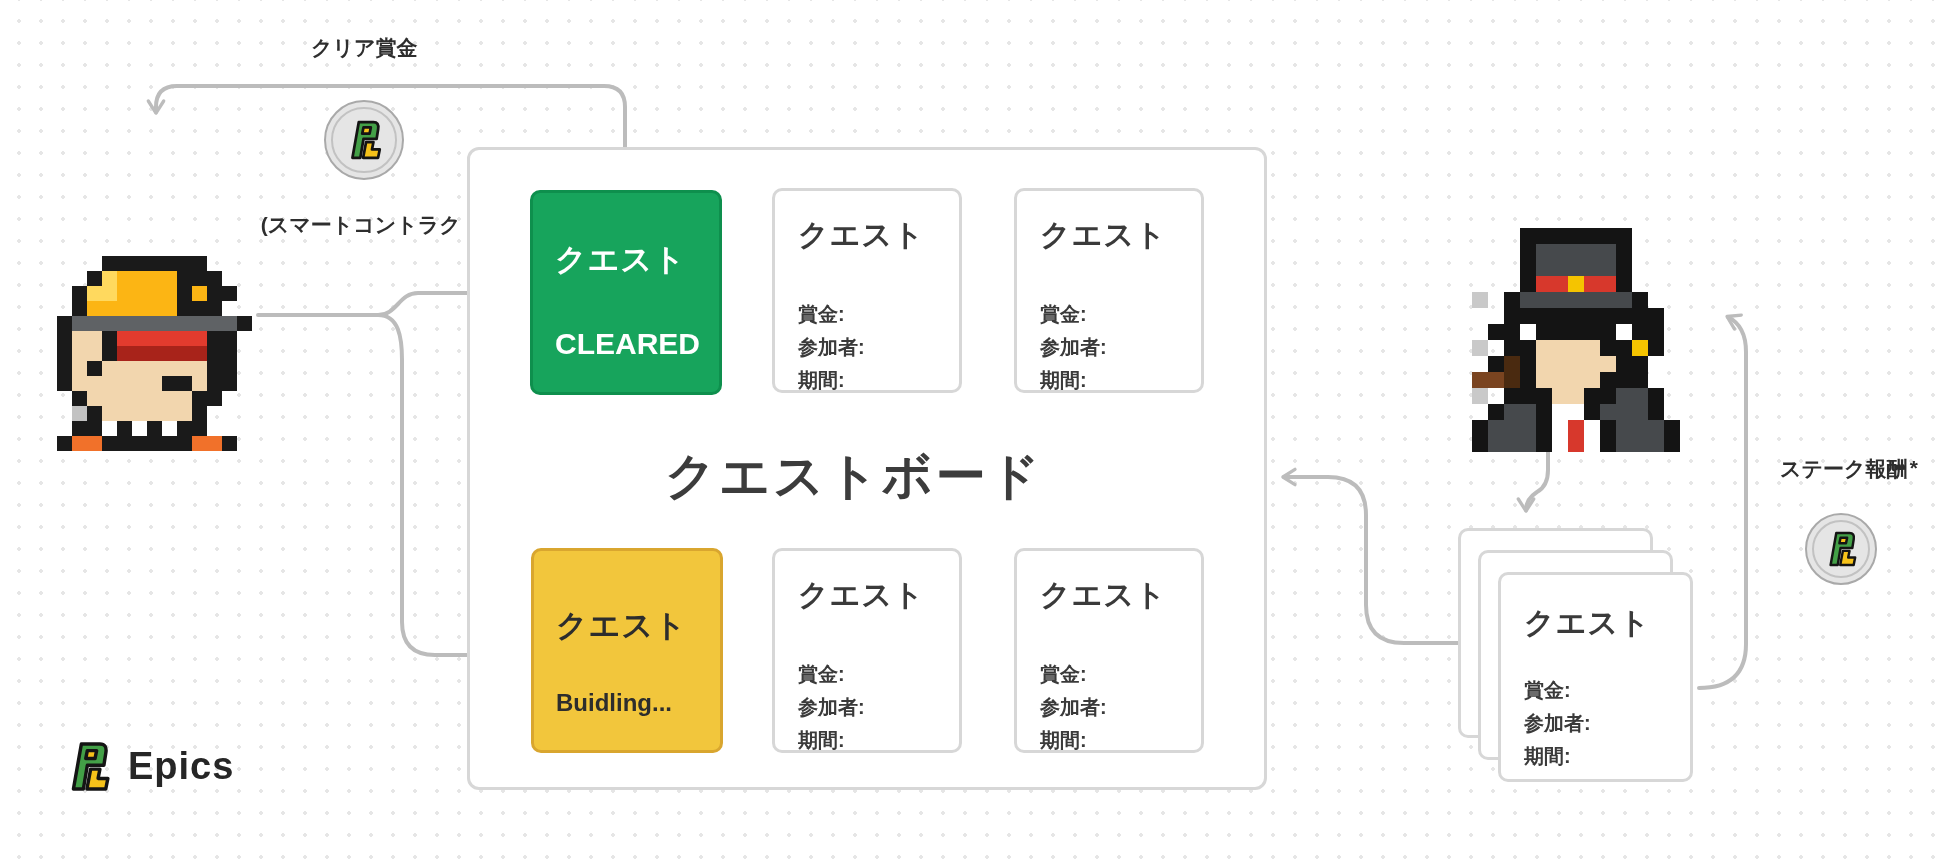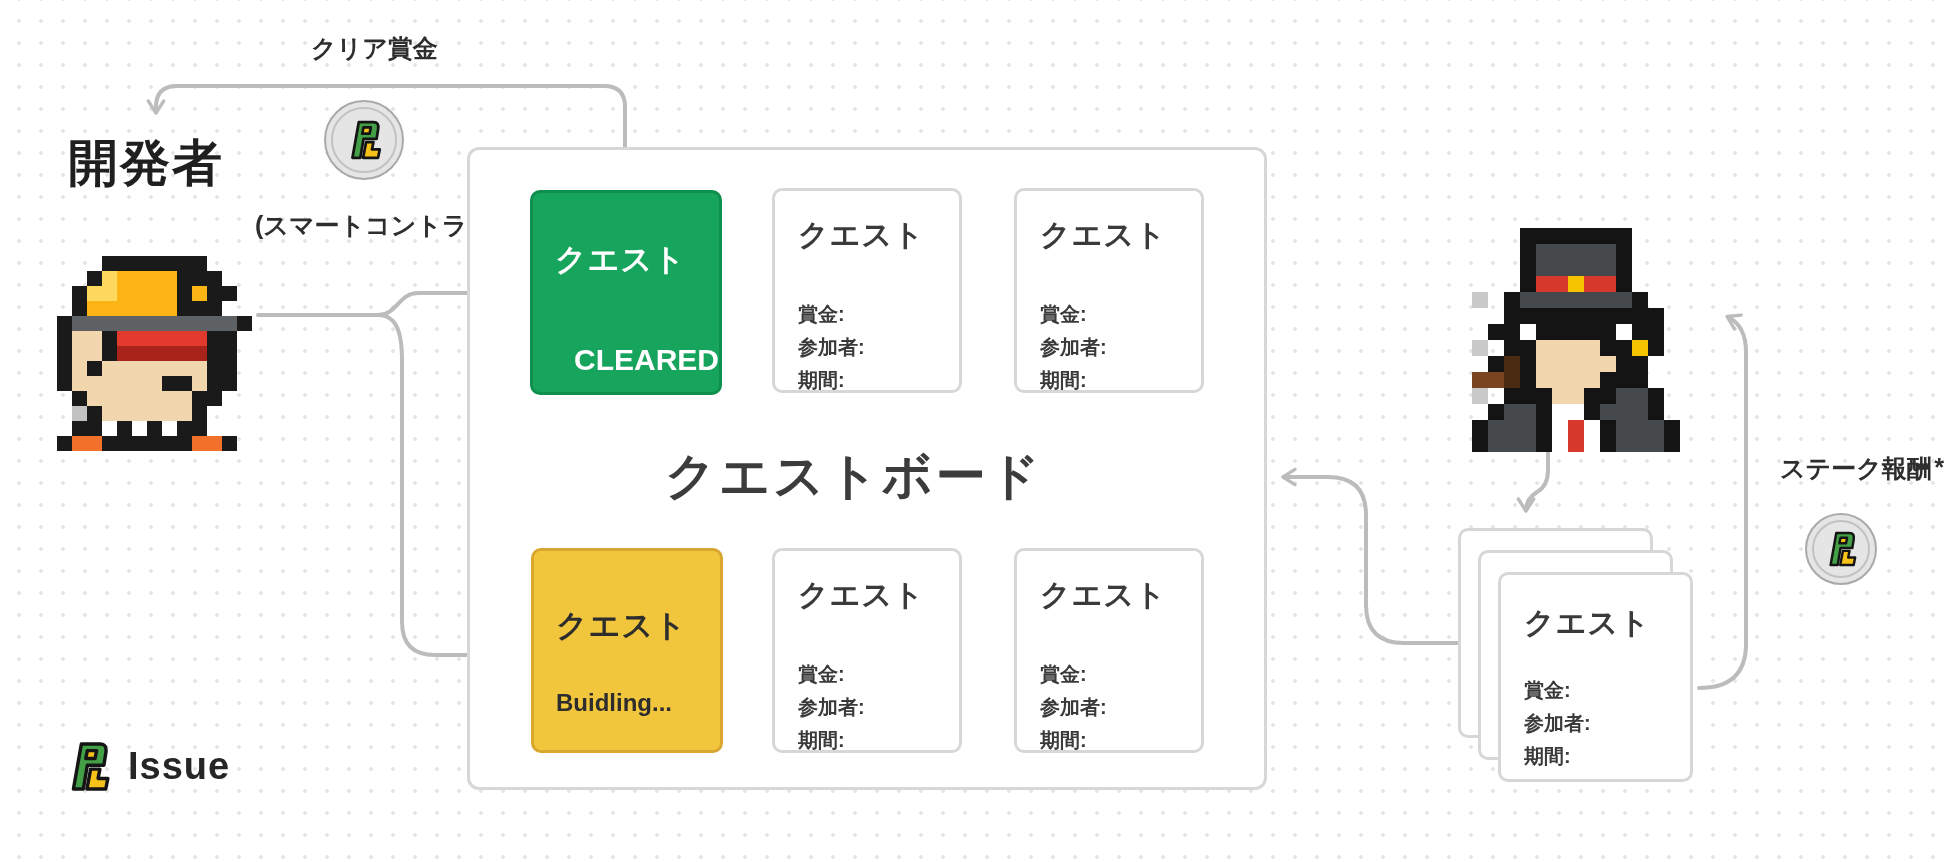--- a/index.html
+++ b/index.html
@@ -6,33 +6,33 @@
   #canvas{
     position:relative;width:1950px;height:862px;overflow:hidden;
     font-family:"Liberation Sans","DejaVu Sans",sans-serif;
     background-color:#ffffff;
     background-image:radial-gradient(#E6E6E6 1.6px, transparent 1.7px);
     background-size:22px 22px;
     background-position:8px 10px;
   }
   .abs{position:absolute;}
   .actor-title{font-size:50px;font-weight:800;color:#1F1F1F;letter-spacing:2px;white-space:nowrap;}
-  .jp-label{font-size:25px;font-weight:700;color:#2E2E2E;white-space:nowrap;line-height:30px;}
+  .jp-label{font-size:21px;font-weight:700;color:#2E2E2E;white-space:nowrap;line-height:30px;}
   .board{
     left:467px;top:147px;width:800px;height:643px;
     background:#fff;border:3px solid #D7D7D7;border-radius:12px;box-sizing:border-box;
   }
   .board-title{left:467px;top:443px;width:774px;text-align:center;
     font-size:50px;font-weight:800;color:#3C3C3C;letter-spacing:3px;}
   .card{position:absolute;border-radius:10px;box-sizing:border-box;background:#fff;border:3px solid #D7D7D7;}
   .card .c-title{margin:24px 0 0 23px;font-size:30px;font-weight:700;color:#3A3A3A;letter-spacing:1px;}
   .card .c-fields{margin:42px 0 0 23px;font-size:20px;font-weight:700;color:#3A3A3A;line-height:33px;}
   .card.green{background:#17A45C;border-color:#0E8F4D;color:#fff;}
   .card.green .q-main{margin:46px 0 0 22px;font-size:31px;font-weight:700;letter-spacing:1px;}
-  .card.green .q-status{margin:62px 0 0 22px;font-size:30px;font-weight:700;text-align:right;}
+  .card.green .q-status{margin:46px 0 0 22px;font-size:30px;font-weight:700;}
   .card.yellow{background:#F2C63C;border-color:#D9A62F;color:#2D2D2D;}
   .card.yellow .q-main{margin:54px 0 0 22px;font-size:31px;font-weight:700;letter-spacing:1px;}
   .card.yellow .q-status{margin:42px 0 16px 22px;font-size:24px;font-weight:700;}
   .stack-card{position:absolute;width:195px;height:210px;background:#fff;border:3px solid #D7D7D7;border-radius:10px;box-sizing:border-box;}
   .stack-card .c-title{margin:28px 0 0 23px;font-size:30px;font-weight:700;color:#3A3A3A;letter-spacing:1px;}
   .stack-card .c-fields{margin:30px 0 0 23px;font-size:20px;font-weight:700;color:#3A3A3A;line-height:33px;}
   .coin{border-radius:50%;background:#E5E5E5;border:2px solid #A9A9A9;display:flex;align-items:center;justify-content:center;box-sizing:border-box;}
   .coin-inner{width:86%;height:86%;border:2px solid #C2C2C2;border-radius:50%;display:flex;align-items:center;justify-content:center;box-sizing:border-box;}
   .footer-brand{left:64px;top:740px;display:flex;align-items:center;gap:16px;}
   .brand-text{font-size:38px;font-weight:800;color:#262626;letter-spacing:1px;}
@@ -71,21 +71,20 @@
 
   <div class="abs jp-label" style="left:311px;top:33px;">クリア賞金</div>
   <div class="abs coin" style="left:324px;top:100px;width:80px;height:80px;">
     <div class="coin-inner">
         <svg width="38" height="42">
           <use href="#epicsmark"></use>
         </svg>
       </div>
   </div>
 
-  <div class="abs actor-title" style="left:68px;top:130px;">開発者</div>
   <svg id="dev-avatar" class="abs" style="left:57px;top:256px" width="195" height="195" shape-rendering="crispEdges">
       <rect x="45" y="0" width="15.35" height="15.35" fill="#1A1A1A"></rect>
       <rect x="60" y="0" width="15.35" height="15.35" fill="#1A1A1A"></rect>
       <rect x="75" y="0" width="15.35" height="15.35" fill="#1A1A1A"></rect>
       <rect x="90" y="0" width="15.35" height="15.35" fill="#1A1A1A"></rect>
       <rect x="105" y="0" width="15.35" height="15.35" fill="#1A1A1A"></rect>
       <rect x="120" y="0" width="15.35" height="15.35" fill="#1A1A1A"></rect>
       <rect x="135" y="0" width="15.35" height="15.35" fill="#1A1A1A"></rect>
       <rect x="30" y="15" width="15.35" height="15.35" fill="#1A1A1A"></rect>
       <rect x="45" y="15" width="15.35" height="15.35" fill="#FFD95E"></rect>
@@ -428,16 +427,16 @@
       <div>賞金:</div>
       <div>参加者:</div>
       <div>期間:</div>
     </div>
   </div>
 
   <div class="abs footer-brand">
     <svg width="48" height="53">
         <use href="#epicsmark" width="48" height="53"></use>
       </svg>
-    <div class="brand-text">Issue</div>
+    <div class="brand-text">Epics</div>
   </div>
 
 </div>
 
 </body></html>

